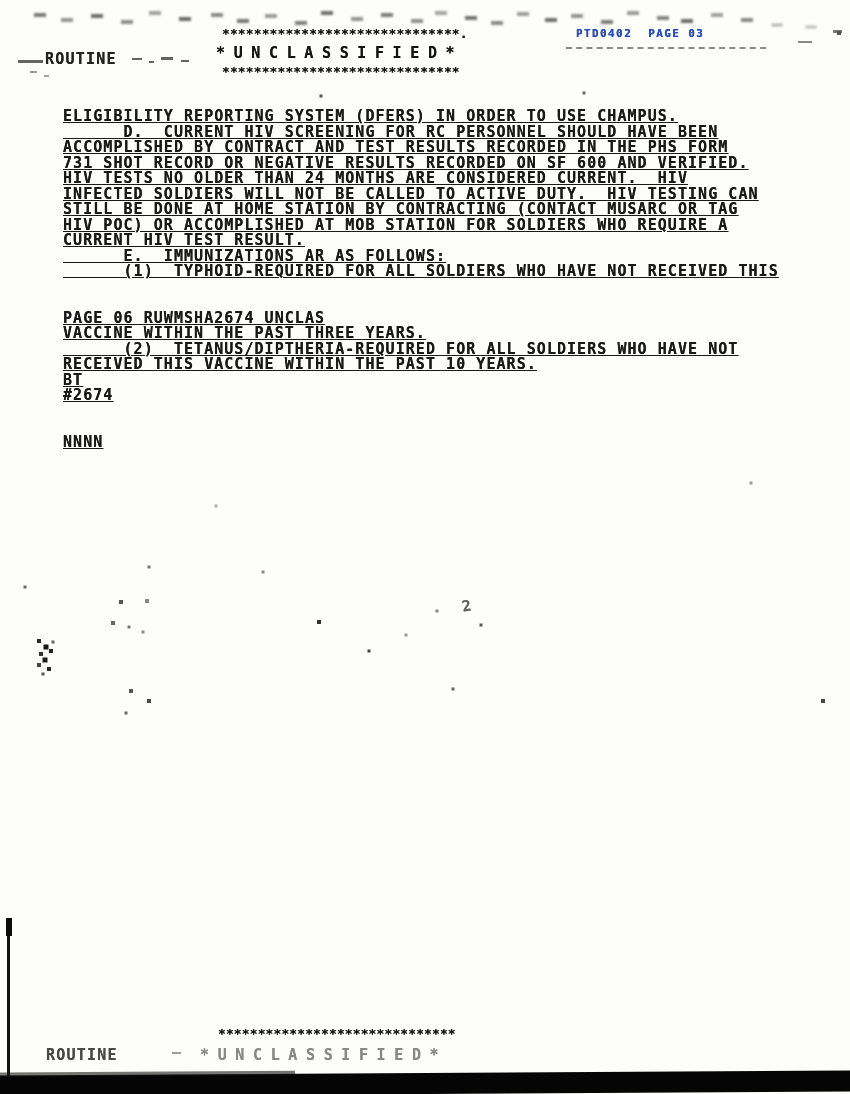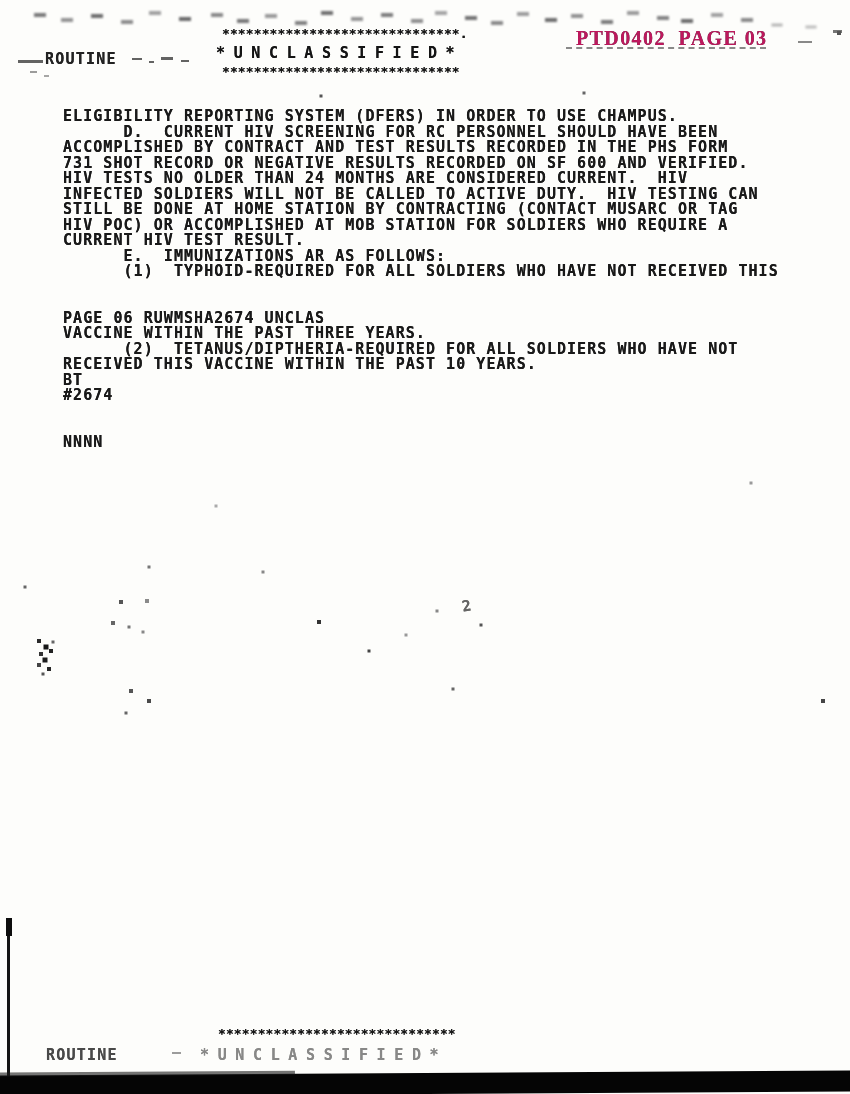--- a/index.html
+++ b/index.html
@@ -6,27 +6,27 @@
   .page{position:relative;width:850px;height:1094px;background:#fdfdfb;overflow:hidden;
         font-family:"DejaVu Sans Mono",monospace;color:#1a1a1a;}
   .mono{font-family:"DejaVu Sans Mono",monospace;font-weight:700;
         text-shadow:0 0 .5px rgba(25,25,25,.85);white-space:pre;}
   
   .stars{position:absolute;font-size:13px;letter-spacing:.1px;color:#161616;}
   .stars-top{left:222px;top:26px;}
   .stars-bot{left:222px;top:64px;}
   .classline{position:absolute;left:216px;top:44px;font-size:15px;letter-spacing:-.2px;color:#141414;}
   .routine{position:absolute;left:45px;top:50px;font-size:15px;letter-spacing:1.2px;color:#222;}
-  .pageref{position:absolute;left:576px;top:27px;font-size:20px;letter-spacing:1.4px;color:#be185d;font-family:Liberation Serif, serif;}
+  .pageref{position:absolute;left:576px;top:27px;font-size:11px;letter-spacing:1.4px;color:#1d4ed8;}
   .pageref-underline{position:absolute;left:566px;top:47px;width:200px;height:0;
         border-top:2px dashed #4c4c4c;opacity:.65;}
   
   .body-pre{position:absolute;left:63px;top:109px;margin:0;
         font:700 15px/15.5px "DejaVu Sans Mono",monospace;letter-spacing:1.05px;
-        color:#191919;text-shadow:0 0 .55px rgba(20,20,20,.9);}
+        color:#191919;text-shadow:0 0 .55px rgba(20,20,20,.9);text-decoration:underline;}
   
   .pagenum{position:absolute;left:462px;top:597px;font-size:15px;font-weight:700;
         transform:rotate(-10deg);opacity:.75;color:#333;}
   
   .f-stars{left:218px;top:1026px;}
   .f-routine{position:absolute;left:46px;top:1046px;font-size:15px;letter-spacing:1.2px;color:#2a2a2a;opacity:.85;}
   .f-class{position:absolute;left:200px;top:1046px;font-size:15px;letter-spacing:-.2px;
         color:#2a2a2a;opacity:.55;filter:blur(.4px);}
   
   .noise-band{position:absolute;left:0;top:0;width:10px;height:2px;background:transparent;

